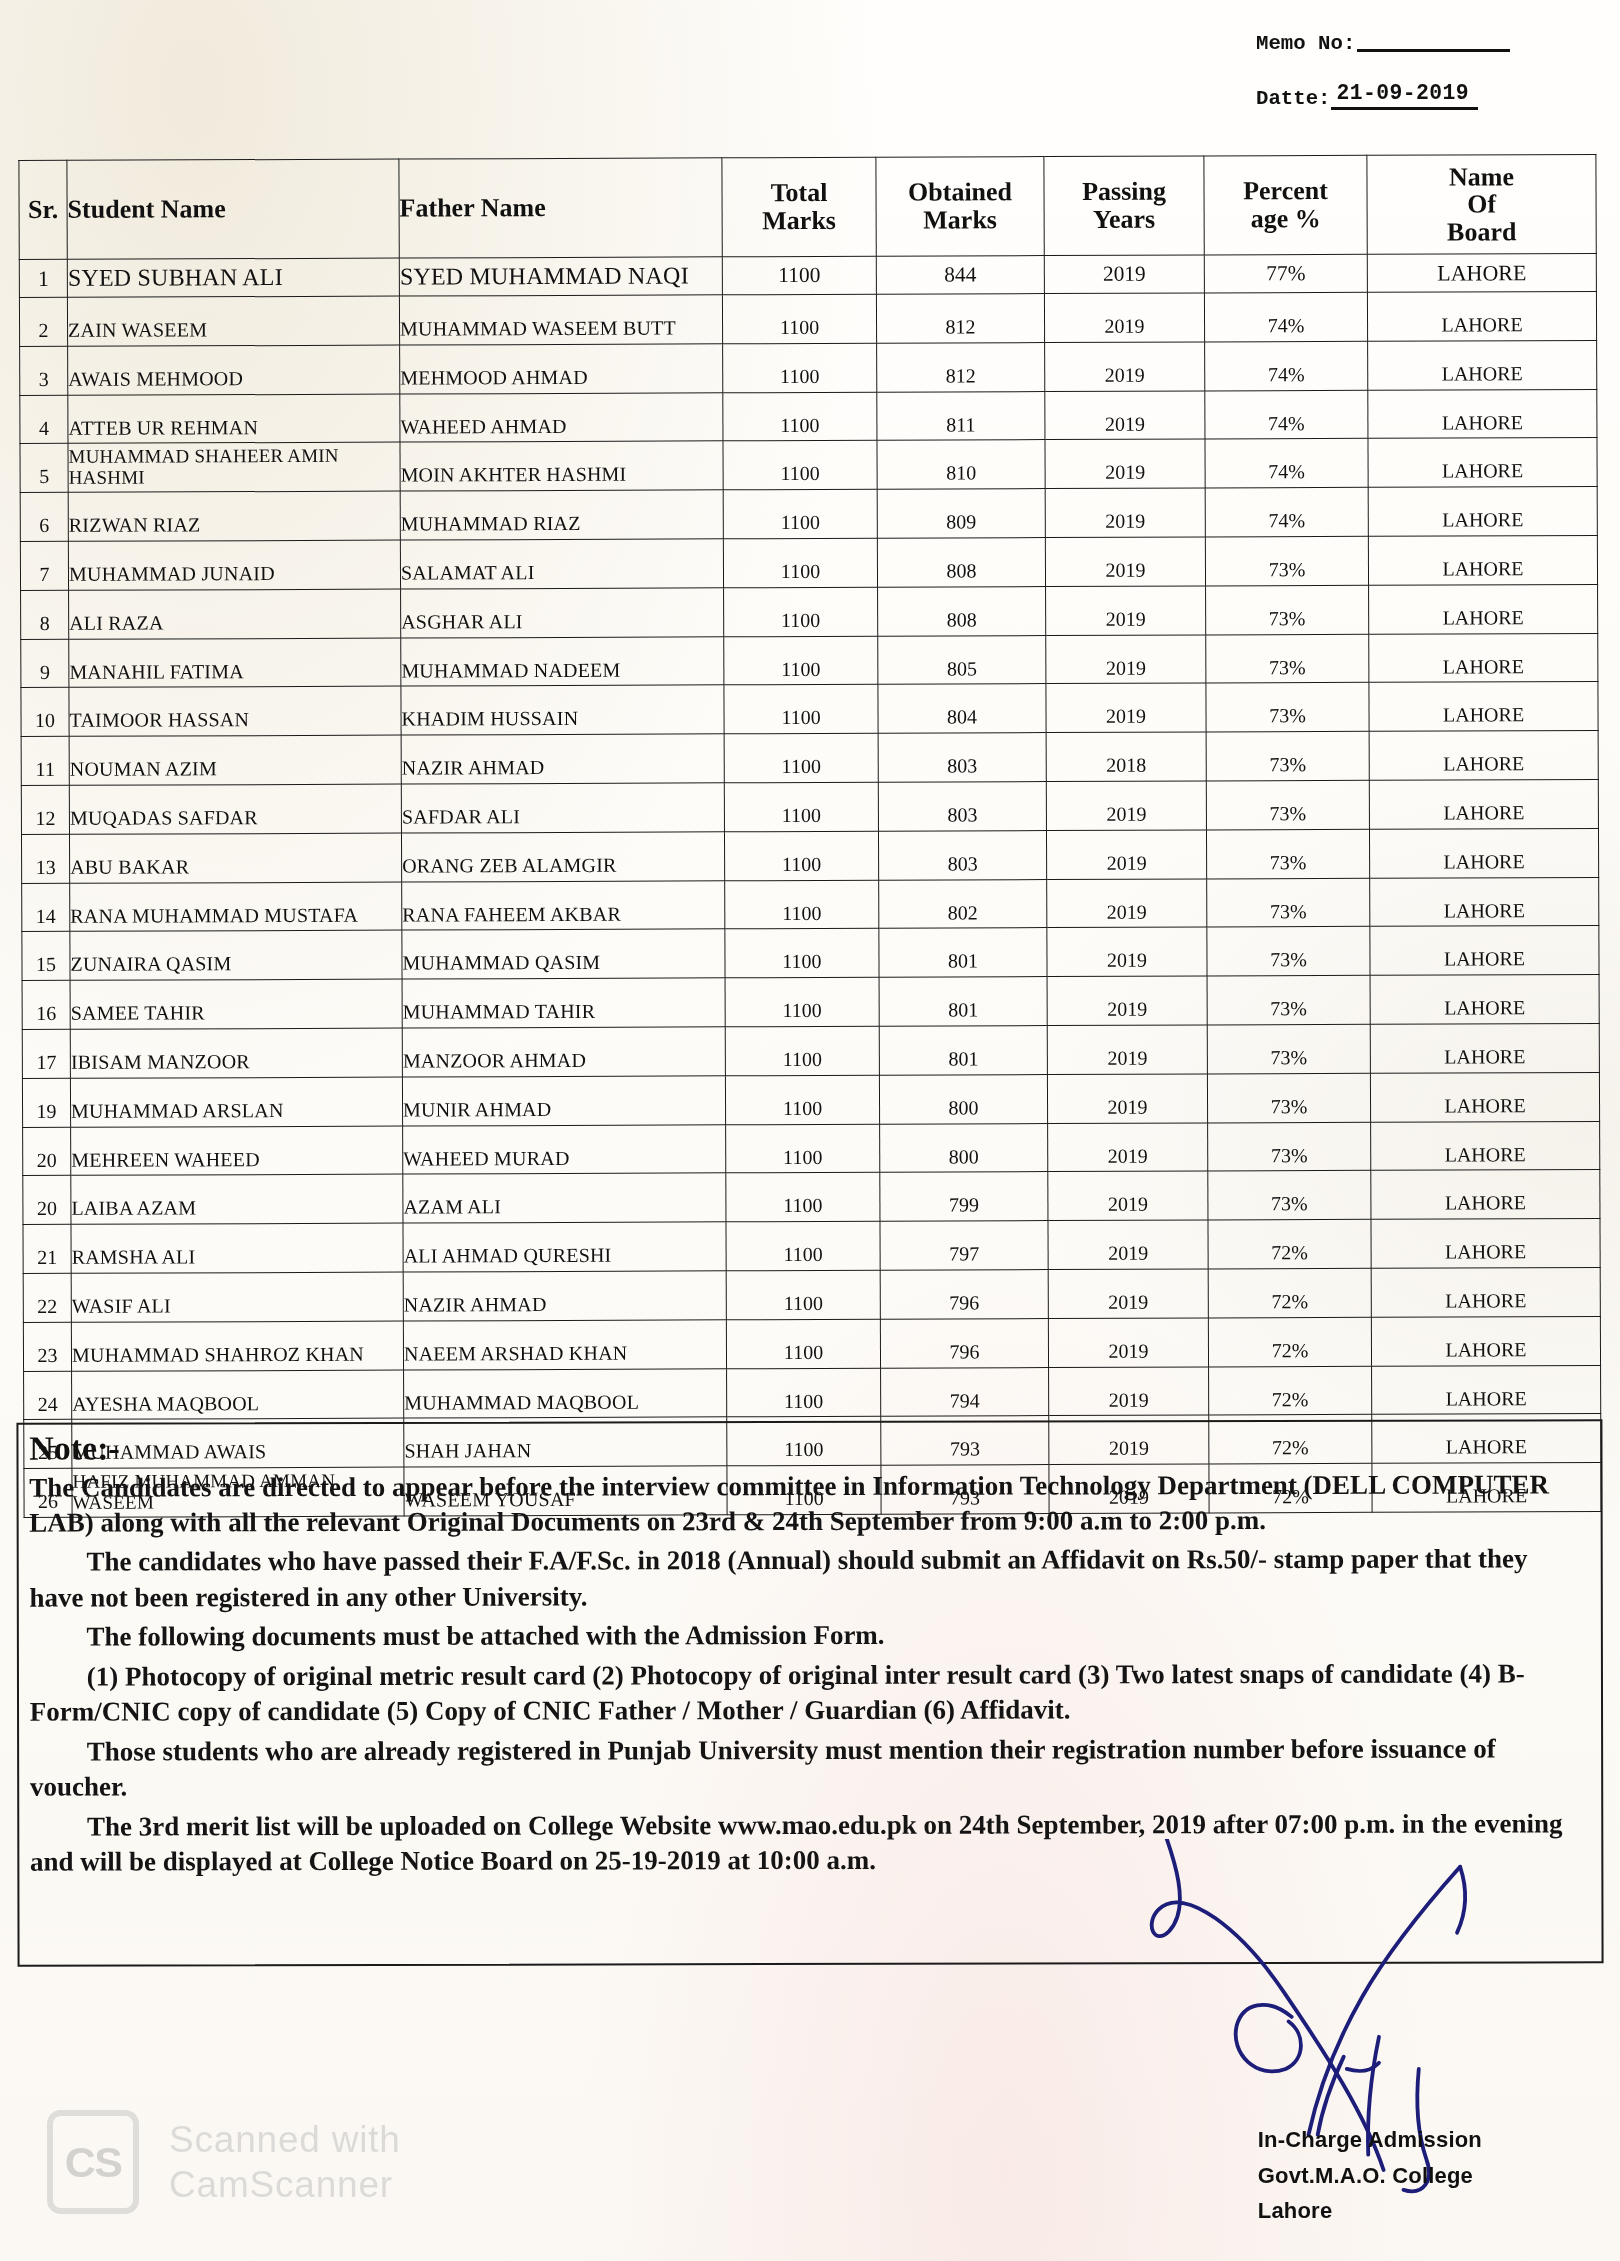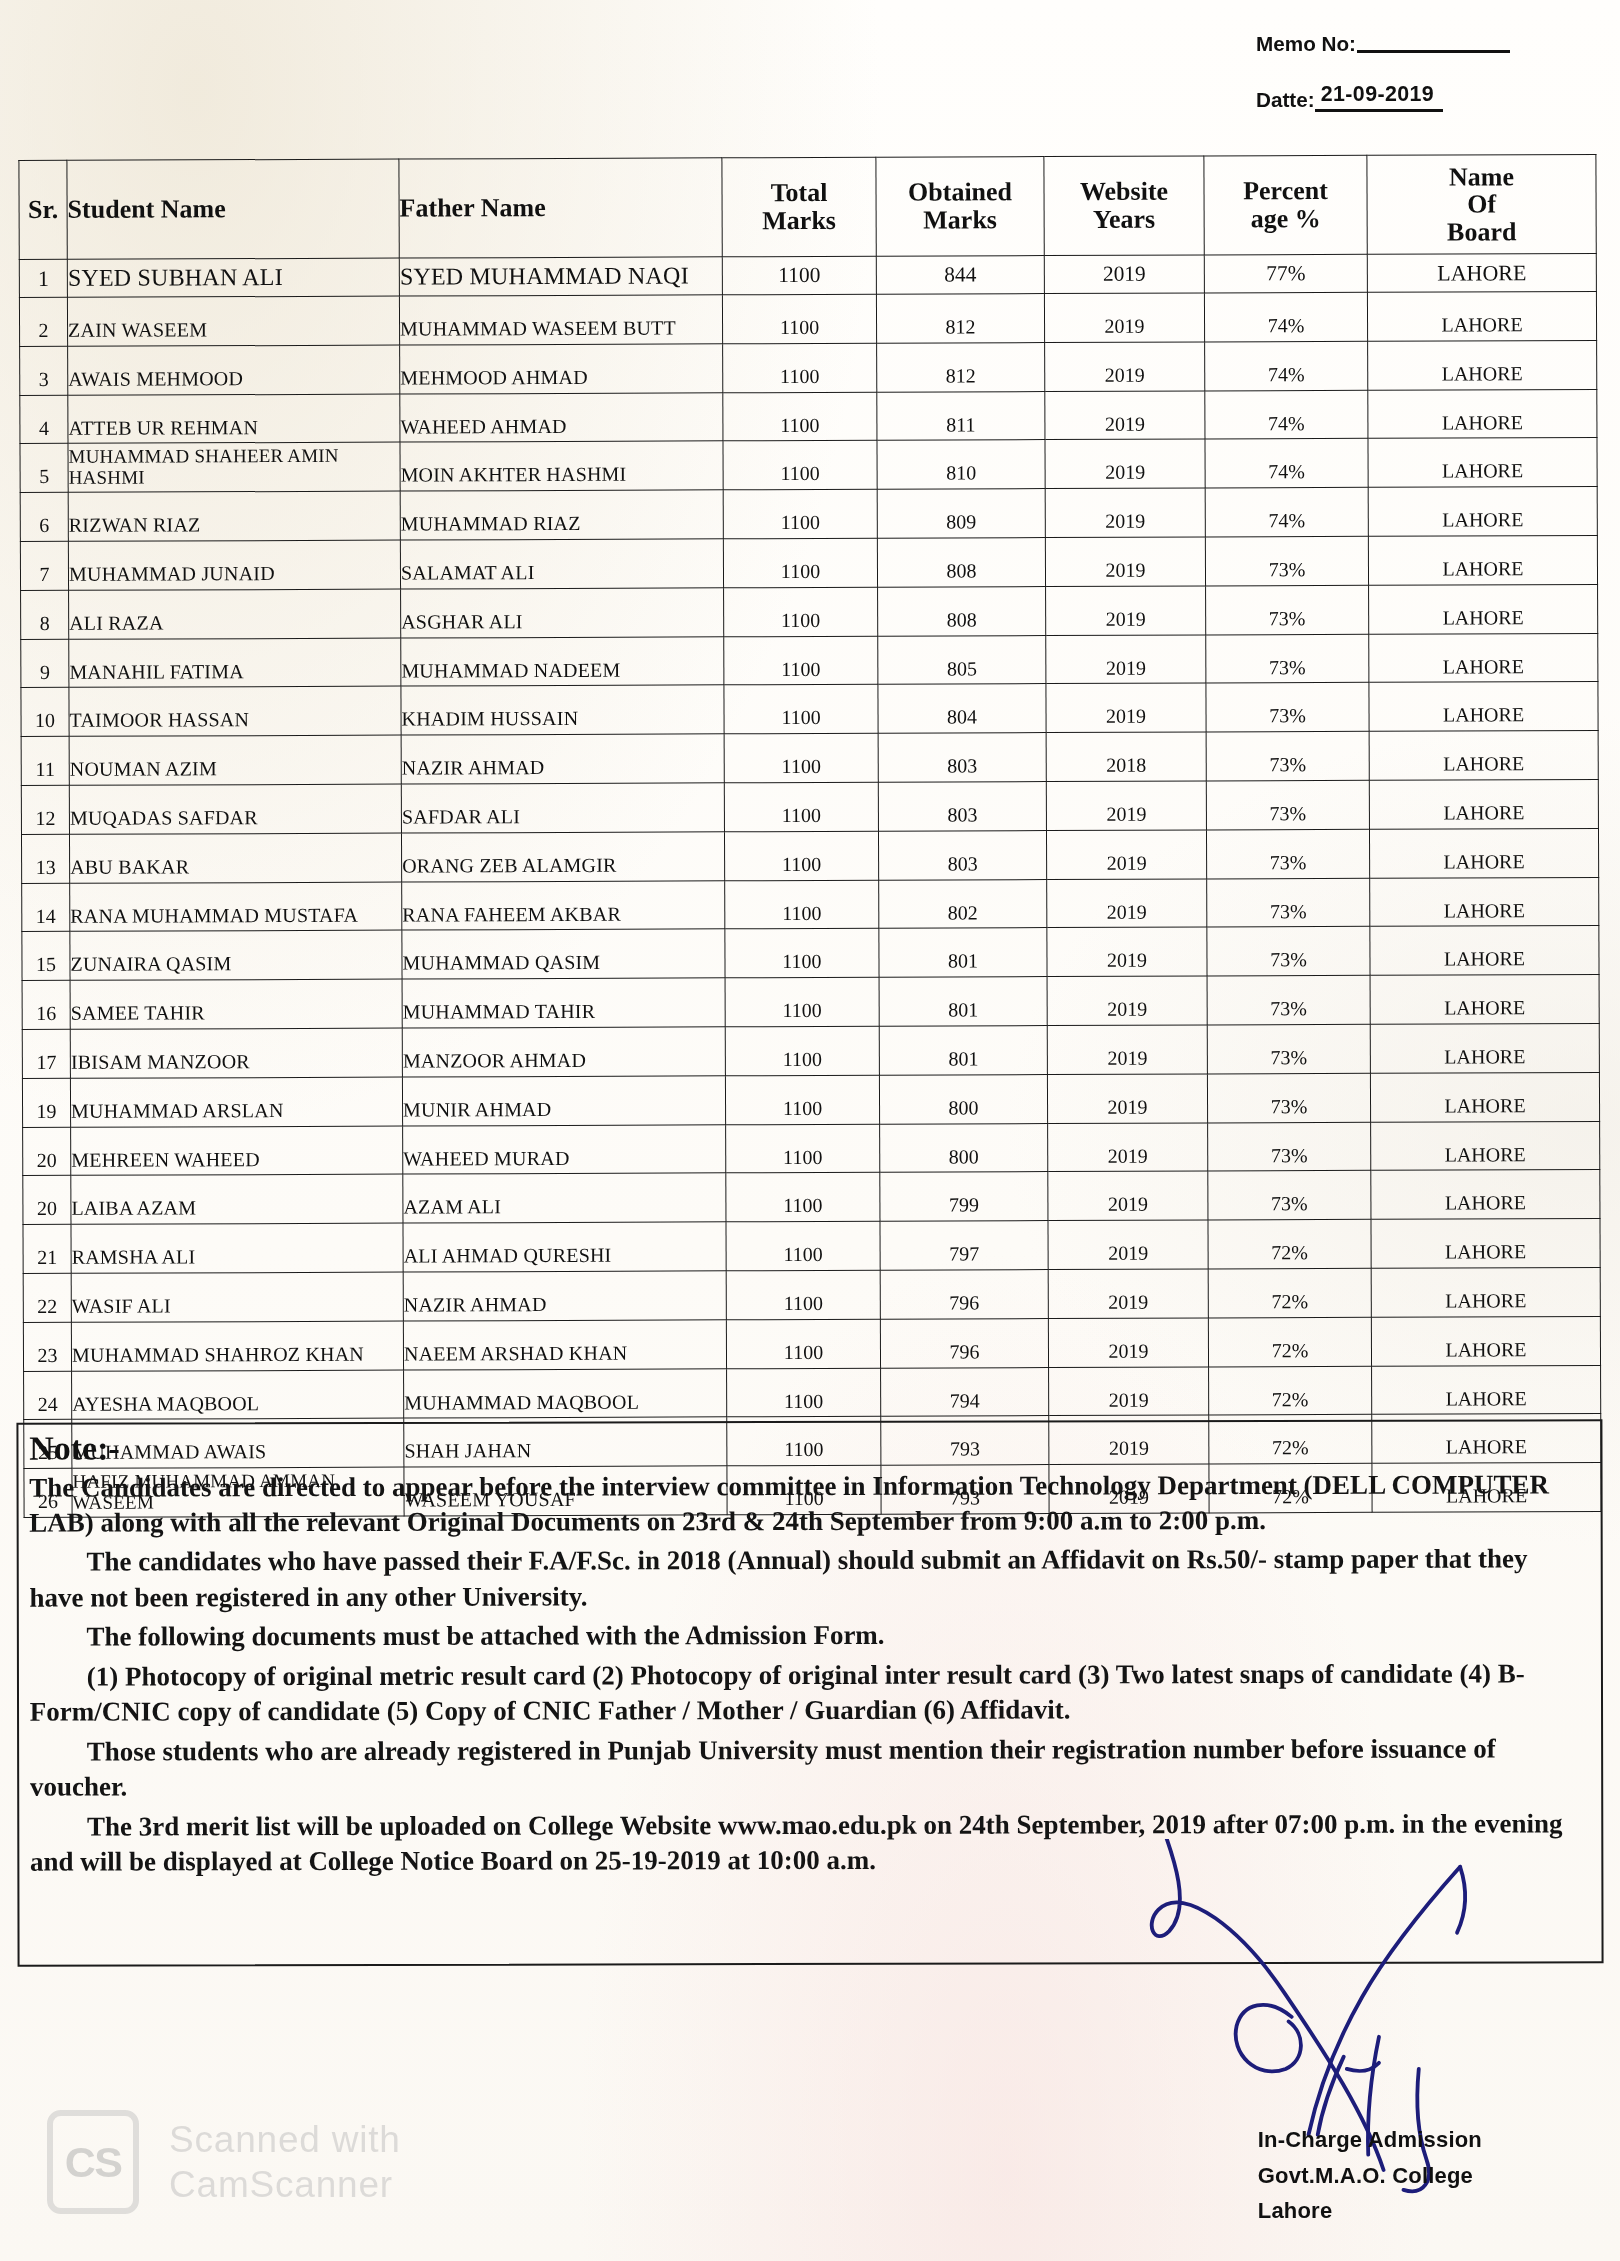--- a/index.html
+++ b/index.html
@@ -39,21 +39,21 @@
     font-size:34px;
     font-weight:bold;
     color:#0d0d0d;
     margin:9.2px 0 0 0;
     padding-left:15.3px;
     letter-spacing:0.4px;
   }
   .memo-block{
     position:absolute;right:43px;top:32px;
     width:322px;
-    font-family:Liberation Sans, sans-serif;
+    font-family:Liberation Mono, monospace;
   }
   .memo-line{
     font-size:20.7px;font-weight:bold;color:#111;
     white-space:nowrap;margin-bottom:26px;
     display:flex;align-items:flex-end;
   }
   .memo-line .lbl{flex:0 0 auto;}
   .memo-line .rule{
     display:inline-block;
     border-bottom:3.1px solid #111;
@@ -204,21 +204,21 @@
         <th class="th-father">Father Name</th>
         <th class="th-total">
           <div>Total</div>
           <div>Marks</div>
         </th>
         <th class="th-obt">
           <div>Obtained</div>
           <div>Marks</div>
         </th>
         <th class="th-pass">
-          <div>Website</div>
+          <div>Passing</div>
           <div>Years</div>
         </th>
         <th class="th-pct">
           <div>Percent</div>
           <div>age %</div>
         </th>
         <th class="th-board">
           <div>Name</div>
           <div>Of</div>
           <div>Board</div>

